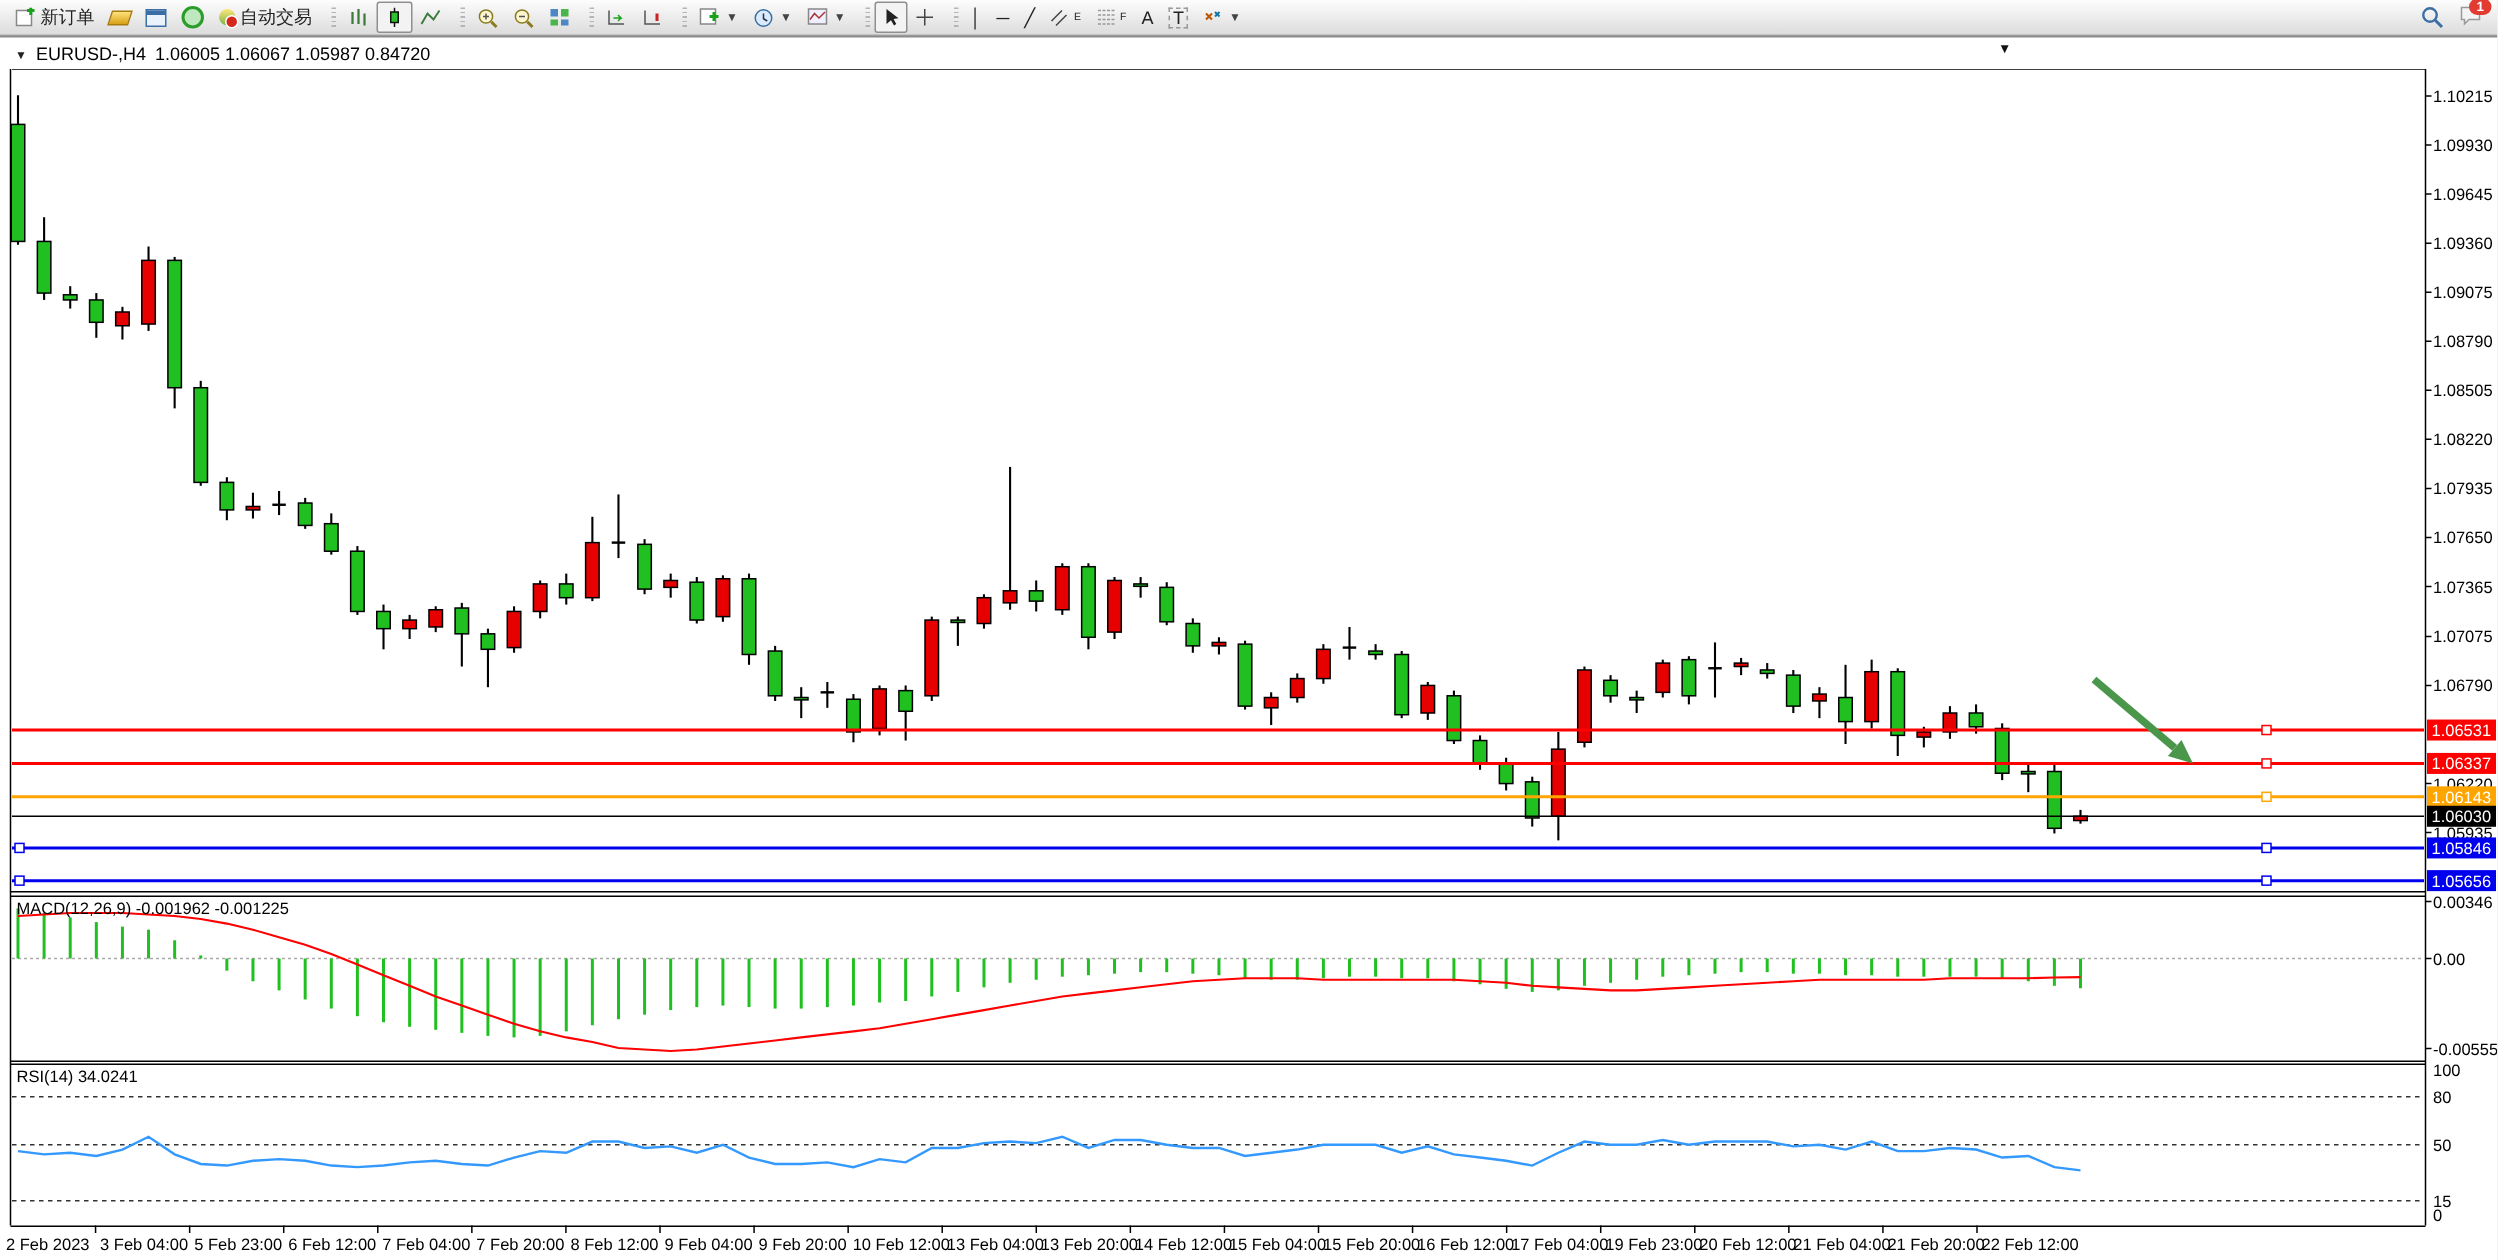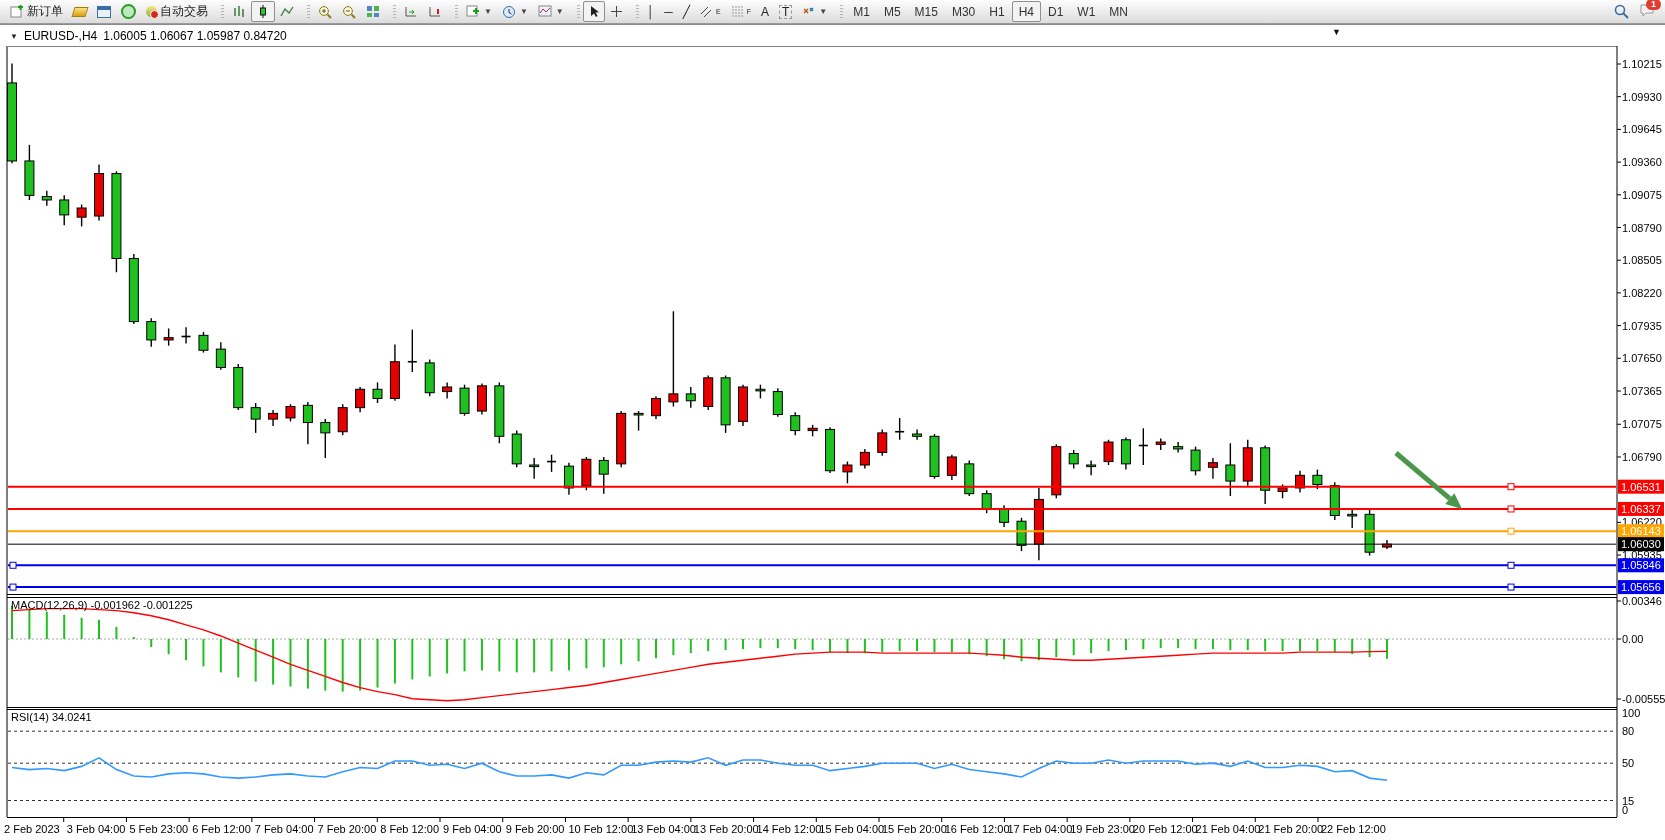--- a/index.html
+++ b/index.html
@@ -192,31 +192,20 @@
         </div>
       <div class="tbtn">
         <svg width="13" height="13">
             <path d="M2 4l4 4m0-4-4 4" stroke="#b50" stroke-width="1.4"></path>
             <path d="M8 3l3 3m-3 0 3-3" stroke="#17a" stroke-width="1.4"></path>
           </svg>
         <span class="caret">▼</span>
       </div>
     </div>
 
-    <div class="tgroup tf" id="tf-group">
-        <div class="tbtn">M1</div>
-        <div class="tbtn">M5</div>
-        <div class="tbtn">M15</div>
-        <div class="tbtn">M30</div>
-        <div class="tbtn">H1</div>
-        <div class="tbtn pressed">H4</div>
-        <div class="tbtn">D1</div>
-        <div class="tbtn">W1</div>
-        <div class="tbtn">MN</div>
-      </div>
 
     <div class="toolbar-right">
       <svg width="15" height="15">
           <circle cx="6" cy="6" r="4.5" fill="none" stroke="#3a6ea5" stroke-width="1.6"></circle>
           <path d="M9.5 9.5L14 14" stroke="#3a6ea5" stroke-width="2"></path>
         </svg>
       <div class="chat-wrap">
         <svg width="16" height="15">
             <path d="M2 2h12v8H7l-3 3v-3H2z" fill="#f4f4f4" stroke="#999"></path>
           </svg>

